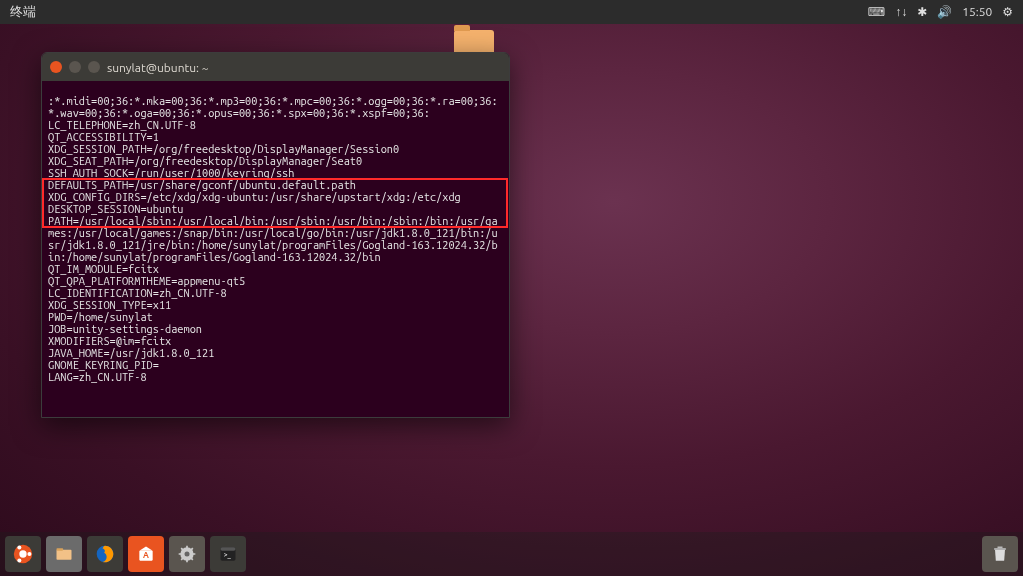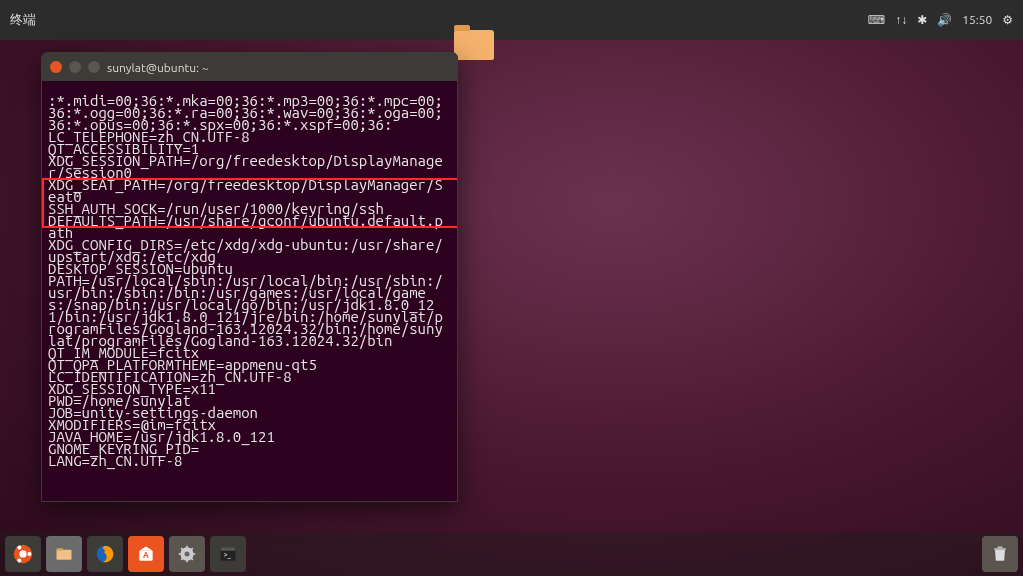--- a/index.html
+++ b/index.html
@@ -3,59 +3,59 @@
 <meta charset="utf-8">
 <style>
 * { margin: 0; padding: 0; box-sizing: border-box; }
 html, body { width: 1023px; height: 576px; overflow: hidden; }
 body {
   font-family: Ubuntu, "Noto Sans", sans-serif;
   background: radial-gradient(ellipse at 60% 35%, #6b3250 0%, #5c2540 25%, #4a1830 50%, #3a1025 75%, #2d0a1c 100%);
   position: relative;
 }
 .menubar {
-  position: absolute; top: 0; left: 0; right: 0; height: 40px;
+  position: absolute; top: 0; left: 0; right: 0; height: 24px;
   background: #2c2c2c; color: #dfdfdf;
   display: flex; align-items: center; padding: 0 10px;
   font-size: 13px;
 }
 .menubar .left { flex: 1; display: flex; gap: 14px; }
 .menubar .right { display: flex; gap: 10px; align-items: center; }
 .menubar .indicator { font-size: 12px; line-height: 1; }
 .desktop-folder {
   position: absolute; top: 30px; left: 450px; width: 48px;
   display: flex; flex-direction: column; align-items: center;
 }
 .desktop-folder .ficon {
   width: 40px; height: 30px; background: #f5b26d;
   border-radius: 3px 3px 2px 2px; position: relative;
 }
 .desktop-folder .ficon::before {
   content: ""; position: absolute; top: -5px; left: 0; width: 16px; height: 6px;
   background: #e09a50; border-radius: 2px 2px 0 0;
 }
 .terminal-window {
-  position: absolute; top: 52px; left: 41px; width: 417px;
+  position: absolute; top: 52px; left: 41px; width: 469px;
   background: #2c001e; border: 1px solid #3c3c3c; border-radius: 6px 6px 0 0;
   box-shadow: 0 8px 28px rgba(0,0,0,0.55);
   overflow: hidden;
 }
 .titlebar {
   height: 28px; background: linear-gradient(#3c3b37, #3c3b37);
   display: flex; align-items: center; padding: 0 8px; gap: 7px;
   color: #dfdad2; font-size: 12px;
 }
 .titlebar .wb { width: 12px; height: 12px; border-radius: 50%; }
 .wb.close { background: #e95420; }
 .wb.min { background: #5a554f; }
 .wb.max { background: #5a554f; }
 .terminal-body {
   padding: 2px 6px 10px 6px;
   font-family: "Ubuntu Mono", "DejaVu Sans Mono", monospace;
-  font-size: 15px; line-height: 12px; color: #e6e6e6;
+  font-size: 11px; line-height: 12px; color: #e6e6e6;
   white-space: pre-wrap; word-break: break-all;
   position: relative;
 }
 .highlight {
   border: 2px solid #ff2a2a; position: absolute; pointer-events: none;
 }
 .launcher {
   position: absolute; left: 0; bottom: 0; right: 0; height: 44px;
   background: rgba(30,30,30,0.35);
   display: flex; align-items: center; padding: 0 5px; gap: 5px;

